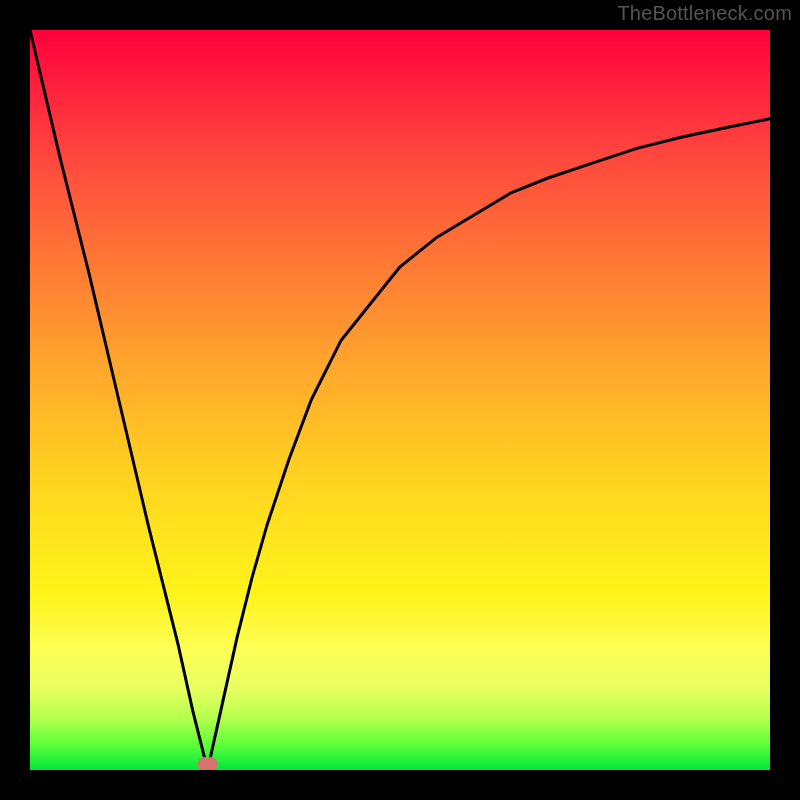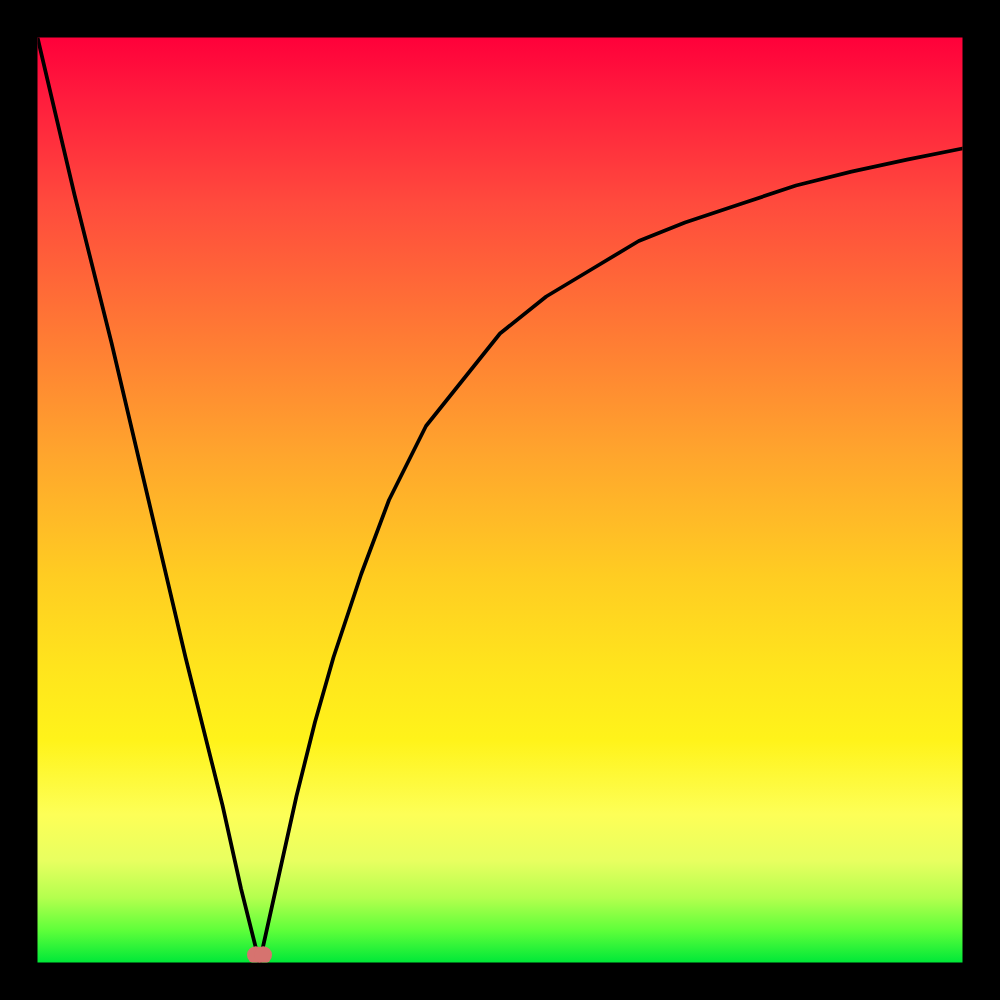--- a/index.html
+++ b/index.html
@@ -57,20 +57,21 @@
     position: absolute;
     left: 0; top: 0;
     width: 740px;
     height: 740px;
   }
 </style>
 </head>
 <body>
 
 <div class="wrap">
+  <div class="watermark">TheBottleneck.com</div>
   <div class="plot">
     <svg viewBox="0 0 740 740">
       <g id="curve-group">
           <path d="M0.00 0.00 L29.60 125.80 L59.20 244.20 L88.80 370.00 L118.40 495.80 L148.00 614.20 L162.80 680.80 L177.60 740.00 " stroke="#000" stroke-width="3" fill="none" stroke-linecap="round" stroke-linejoin="round"></path>
           <path d="M177.60 740.00 L192.40 673.40 L207.20 606.80 L222.00 547.60 L236.80 495.80 L259.00 429.20 L281.20 370.00 L310.80 310.80 L340.40 273.80 L370.00 236.80 L407.00 207.20 L444.00 185.00 L481.00 162.80 L518.00 148.00 L562.40 133.20 L606.80 118.40 L651.20 107.30 L695.60 97.68 L740.00 88.80 " stroke="#000" stroke-width="3" fill="none" stroke-linecap="round" stroke-linejoin="round"></path>
         </g>
       <g id="marker-group">
           <circle cx="174.60" cy="734.00" r="7.00" fill="#d6736f"></circle>
           <circle cx="180.60" cy="734.00" r="7.00" fill="#d6736f"></circle>
         </g>

